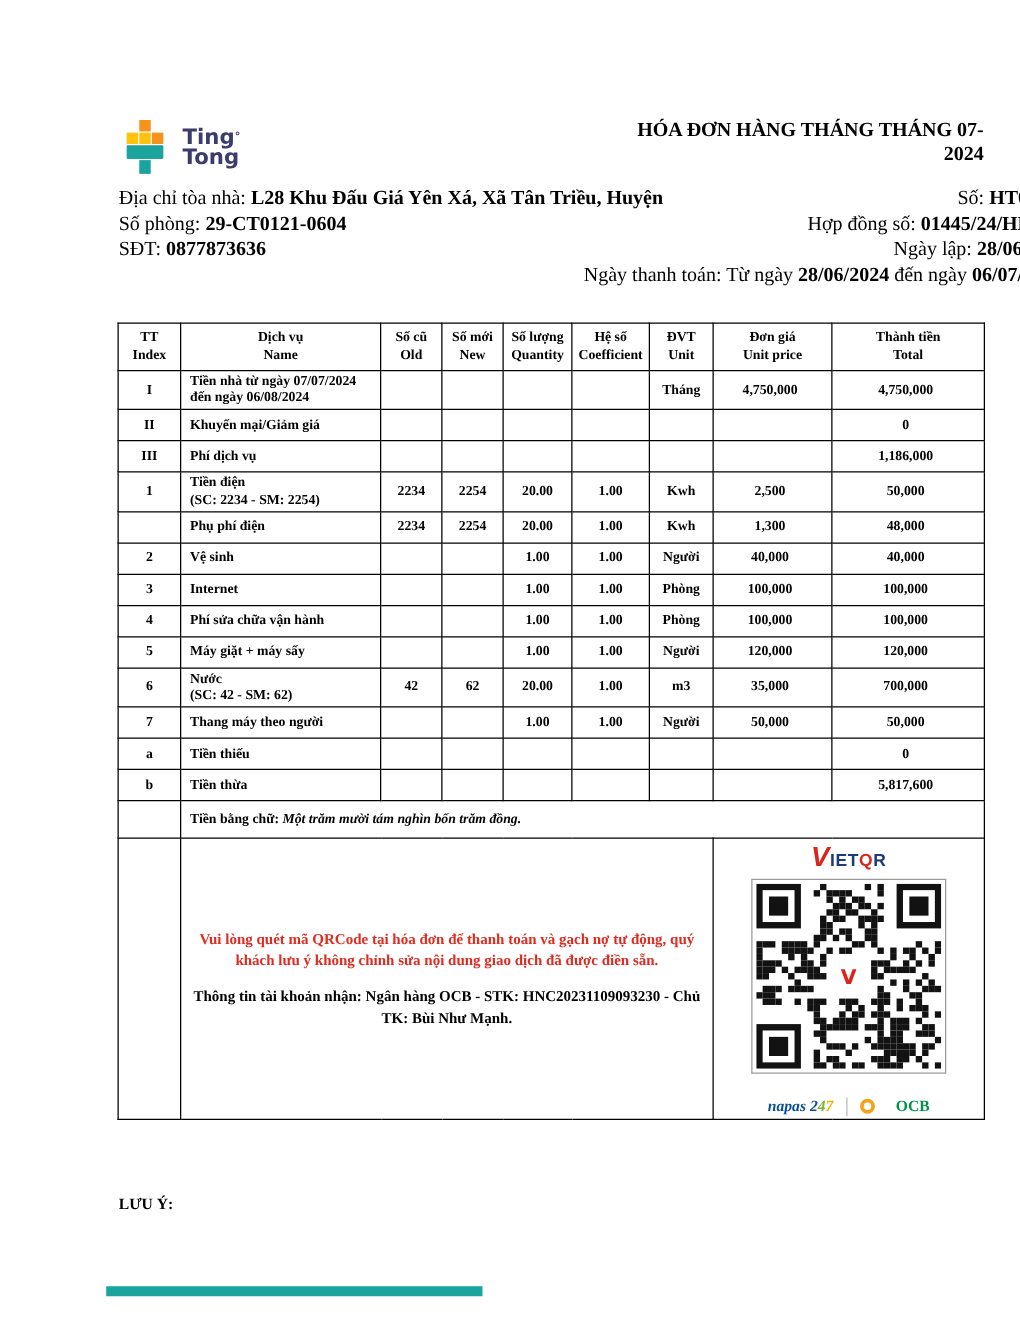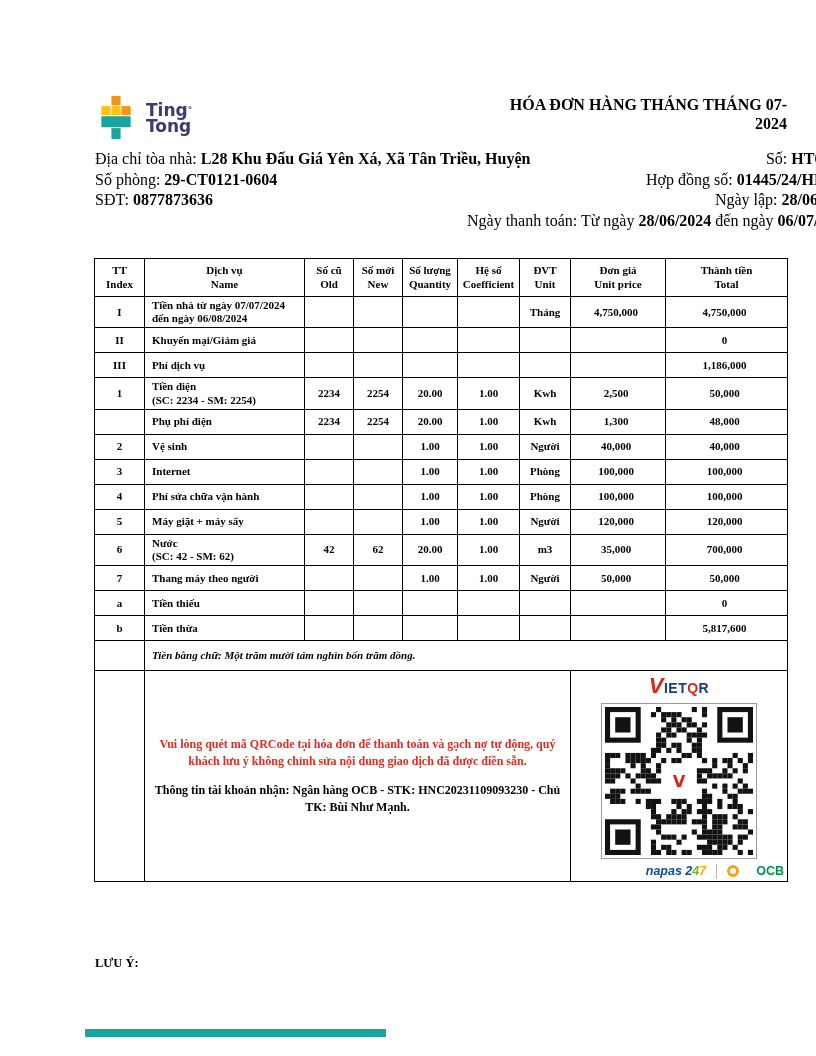--- a/index.html
+++ b/index.html
@@ -29,36 +29,36 @@
   .inv th,.inv td{border:1px solid #000;font-size:11px;font-weight:bold;line-height:1.2;
                   padding:2px 3px;vertical-align:middle;overflow:hidden;}
   .inv thead tr{height:38px;}
   .inv tbody tr{height:25px;}
   .inv th{text-align:center;}
   .a-c{text-align:center;}
   .a-r{text-align:center;padding-right:7px !important;}
   .c-name{text-align:left;padding-left:7px !important;}
   .words-row td{height:25px;}
   .words{font-weight:normal;text-align:left;padding-left:7px !important;}
-  .words .i{font-style:italic;}
+  .words .i{}
   .words .bi{font-style:italic;font-weight:bold;}
   tr.qr-row{height:200px;}
   .pay-text{vertical-align:top;text-align:center;font-weight:normal;padding:50px 10px 0 16px;}
   .notice{color:var(--noticered);font-size:12px;line-height:1.4;margin:0 0 13px 0;}
   .account{font-size:12px;line-height:1.4;margin:0;}
   .pay-qr{vertical-align:top;text-align:center;font-weight:normal;padding-top:6px;}
   .vietqr{font-family:"Liberation Sans","DejaVu Sans",sans-serif;font-weight:bold;
           margin-bottom:3px;letter-spacing:.5px;}
   .vq-v{color:var(--vqred);font-size:22px;font-style:italic;}
   .vq-navy{color:var(--vqnavy);font-size:14px;}
   .vq-q{color:var(--vqred);font-size:14px;}
   .qr-box{width:148px;height:148px;margin:2px auto 0;border:1px solid #9a9a9a;background:#fff;padding:3px;}
   .qr-box svg{display:block;width:100%;height:100%;}
-  .qr-partners{margin-top:5px;display:flex;align-items:center;justify-content:flex-end;gap:10px;
-               font-family:Liberation Sans, sans-serif;font-weight:bold;
+  .qr-partners{margin-top:19px;display:flex;align-items:center;justify-content:center;gap:10px;
+               font-family:Liberation Serif, serif;font-weight:bold;
                font-size:12.5px;font-style:italic;}
   .np-blue{color:var(--napasblue);}
   .np-green{color:var(--napasgreen);}
   .np-yellow{color:var(--napasyellow);}
   .logo-divider{width:1px;height:15px;background:#b9b9b9;display:inline-block;}
   .ocb{display:inline-flex;align-items:center;gap:17px;font-style:normal;}
   .ocb-dot{width:12px;height:12px;border-radius:50%;border:3.5px solid var(--ocborange);
            display:inline-block;box-sizing:border-box;background:#fff;}
   .ocb-text{color:var(--ocbgreen);font-weight:bold;}
 

